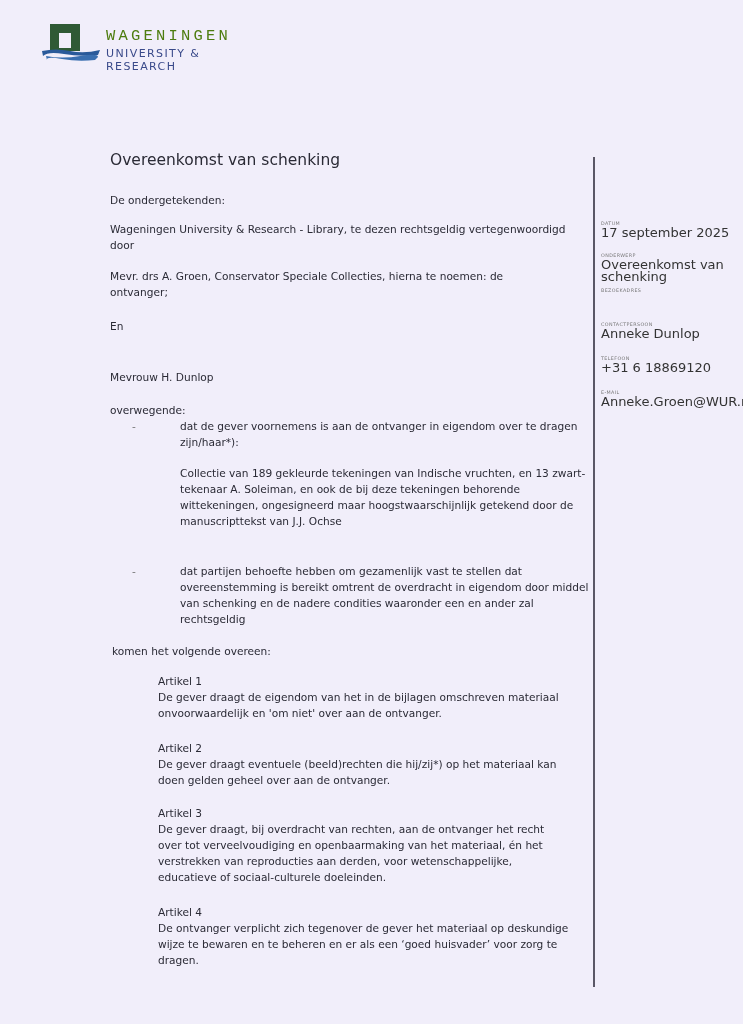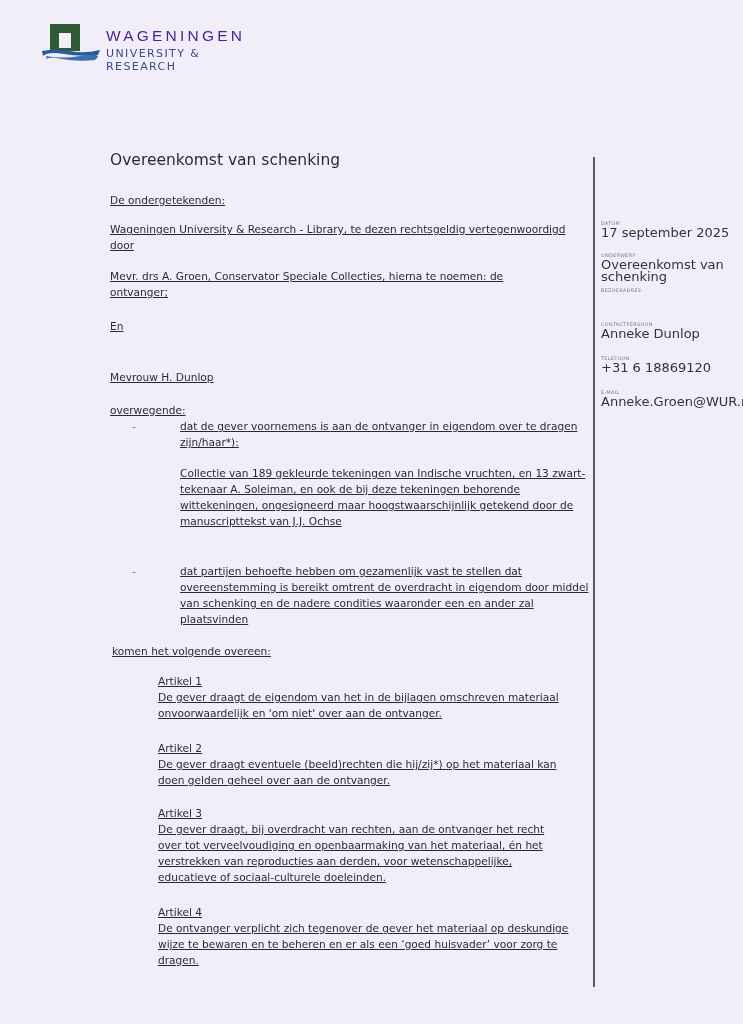--- a/index.html
+++ b/index.html
@@ -7,30 +7,30 @@
       width: 743px; height: 1024px; overflow: hidden;
       background: #f1eefa;
       font-family: "DejaVu Sans", sans-serif;
       color: #2a2a35;
       position: relative;
     }
     .logo { position: absolute; left: 40px; top: 24px; width: 230px; height: 40px; }
     .logo svg { position: absolute; left: 0; top: 0; }
     .brand-name {
       position: absolute; left: 66px; top: 3px;
-      font-family: Liberation Sans, sans-serif;
-      font-size: 15.5px; letter-spacing: 3.2px; color: #4c1d95; font-weight: normal;
+      font-family: Liberation Mono, monospace;
+      font-size: 15.5px; letter-spacing: 3.2px; color: #4d7c0f; font-weight: normal;
     }
     .brand-sub {
       position: absolute; left: 66px; top: 23px;
       font-size: 11px; letter-spacing: 1.4px; color: #3a4a8a;
     }
     .main { position: absolute; left: 110px; top: 150px; width: 470px; font-size: 10.6px; line-height: 16px; }
     .title { font-size: 15.5px; line-height: 20px; margin: 0 0 12px 0; font-weight: normal; color: #2a2a35; }
-    p { margin: 0; text-decoration: underline; }
+    p { margin: 0; }
     .blk { position: absolute; left: 0; }
     .bullet { position: absolute; left: 22px; width: 440px; }
     .bullet .dash { position: absolute; left: 0; top: 0; color: #777; }
     .bullet .txt { position: absolute; left: 48px; width: 410px; }
     .art { position: absolute; left: 48px; width: 425px; }
     .vline { position: absolute; left: 593px; top: 157px; width: 1.5px; height: 830px; background: #5a5766; }
     .side { position: absolute; left: 601px; width: 140px; }
     .side .lbl { font-size: 4.8px; letter-spacing: 0.4px; color: #777; text-transform: uppercase; line-height: 7px; }
     .side .val { font-size: 13px; color: #333; line-height: 12px; }
   </style>
@@ -75,21 +75,21 @@
       <p>manuscripttekst van J.J. Ochse</p>
     </div>
   </div>
 
   <div class="bullet" style="top:413px">
     <span class="dash">-</span>
     <div class="txt">
       <p>dat partijen behoefte hebben om gezamenlijk vast te stellen dat</p>
       <p>overeenstemming is bereikt omtrent de overdracht in eigendom door middel</p>
       <p>van schenking en de nadere condities waaronder een en ander zal</p>
-      <p>plaatsvinden</p>
+      <p>rechtsgeldig</p>
     </div>
   </div>
 
   <p class="blk" style="top:493px;left:2px">komen het volgende overeen:</p>
 
   <div class="art" style="top:523px">
     <p>Artikel 1</p>
     <p>De gever draagt de eigendom van het in de bijlagen omschreven materiaal</p>
     <p>onvoorwaardelijk en 'om niet' over aan de ontvanger.</p>
   </div>

